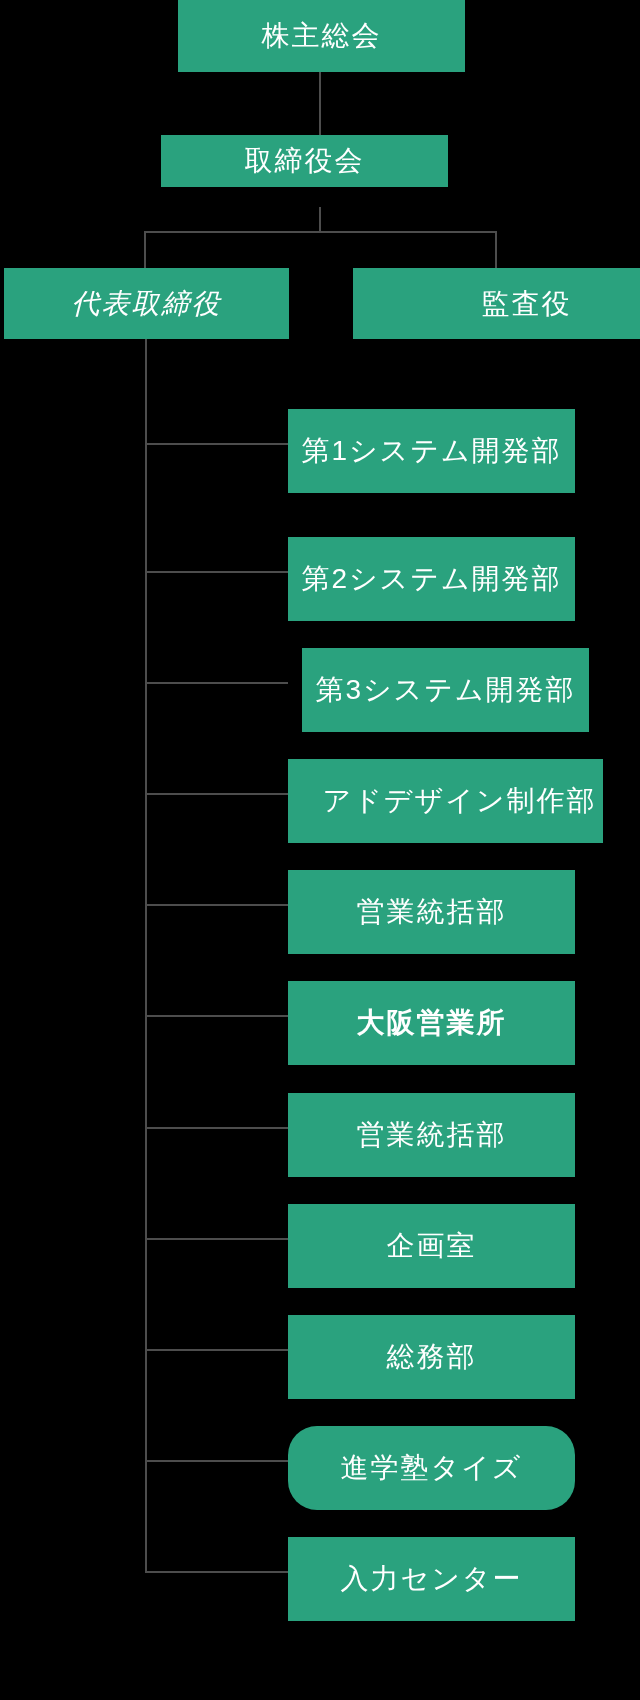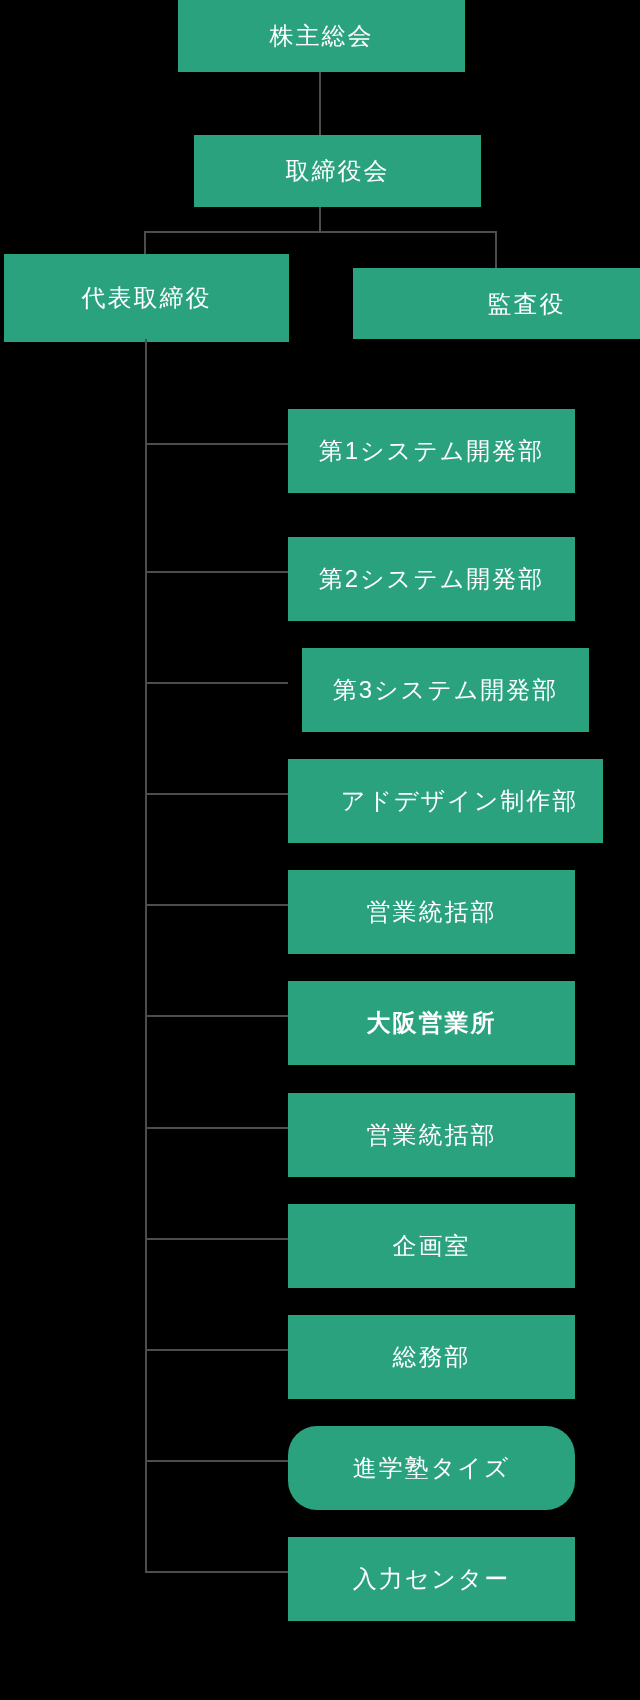--- a/index.html
+++ b/index.html
@@ -15,33 +15,33 @@
     overflow: hidden;
     font-family: "Liberation Sans", "DejaVu Sans", sans-serif;
   }
   .node {
     position: absolute;
     background: #2aa27e;
     color: #ffffff;
     display: flex;
     align-items: center;
     justify-content: center;
-    font-size: 24px;
+    font-size: 28px;
     font-weight: 400;
     letter-spacing: 2px;
     white-space: nowrap;
   }
   .line {
     position: absolute;
     background: #4d4d4d;
   }
   
   .node-shareholders { left: 178px; top: 0;     width: 287px; height: 72px; }
-  .node-board        { left: 194px; top: 135px; width: 287px; height: 72px; text-align: right; }
-  .node-representative { left: 4px;   top: 254px; width: 285px; height: 88px; }
+  .node-board        { left: 161px; top: 135px; width: 287px; height: 52px; text-align: right; }
+  .node-representative { left: 4px;   top: 268px; width: 285px; height: 71px; font-style: italic; }
   .node-auditor        { left: 353px; top: 268px; width: 347px; height: 71px; }
   
   .dept { left: 288px; width: 287px; height: 84px; }
   
   .branch { left: 146px; width: 142px; height: 2px; }
 </style>
 </head>
 <body>
 
 <div class="canvas">

